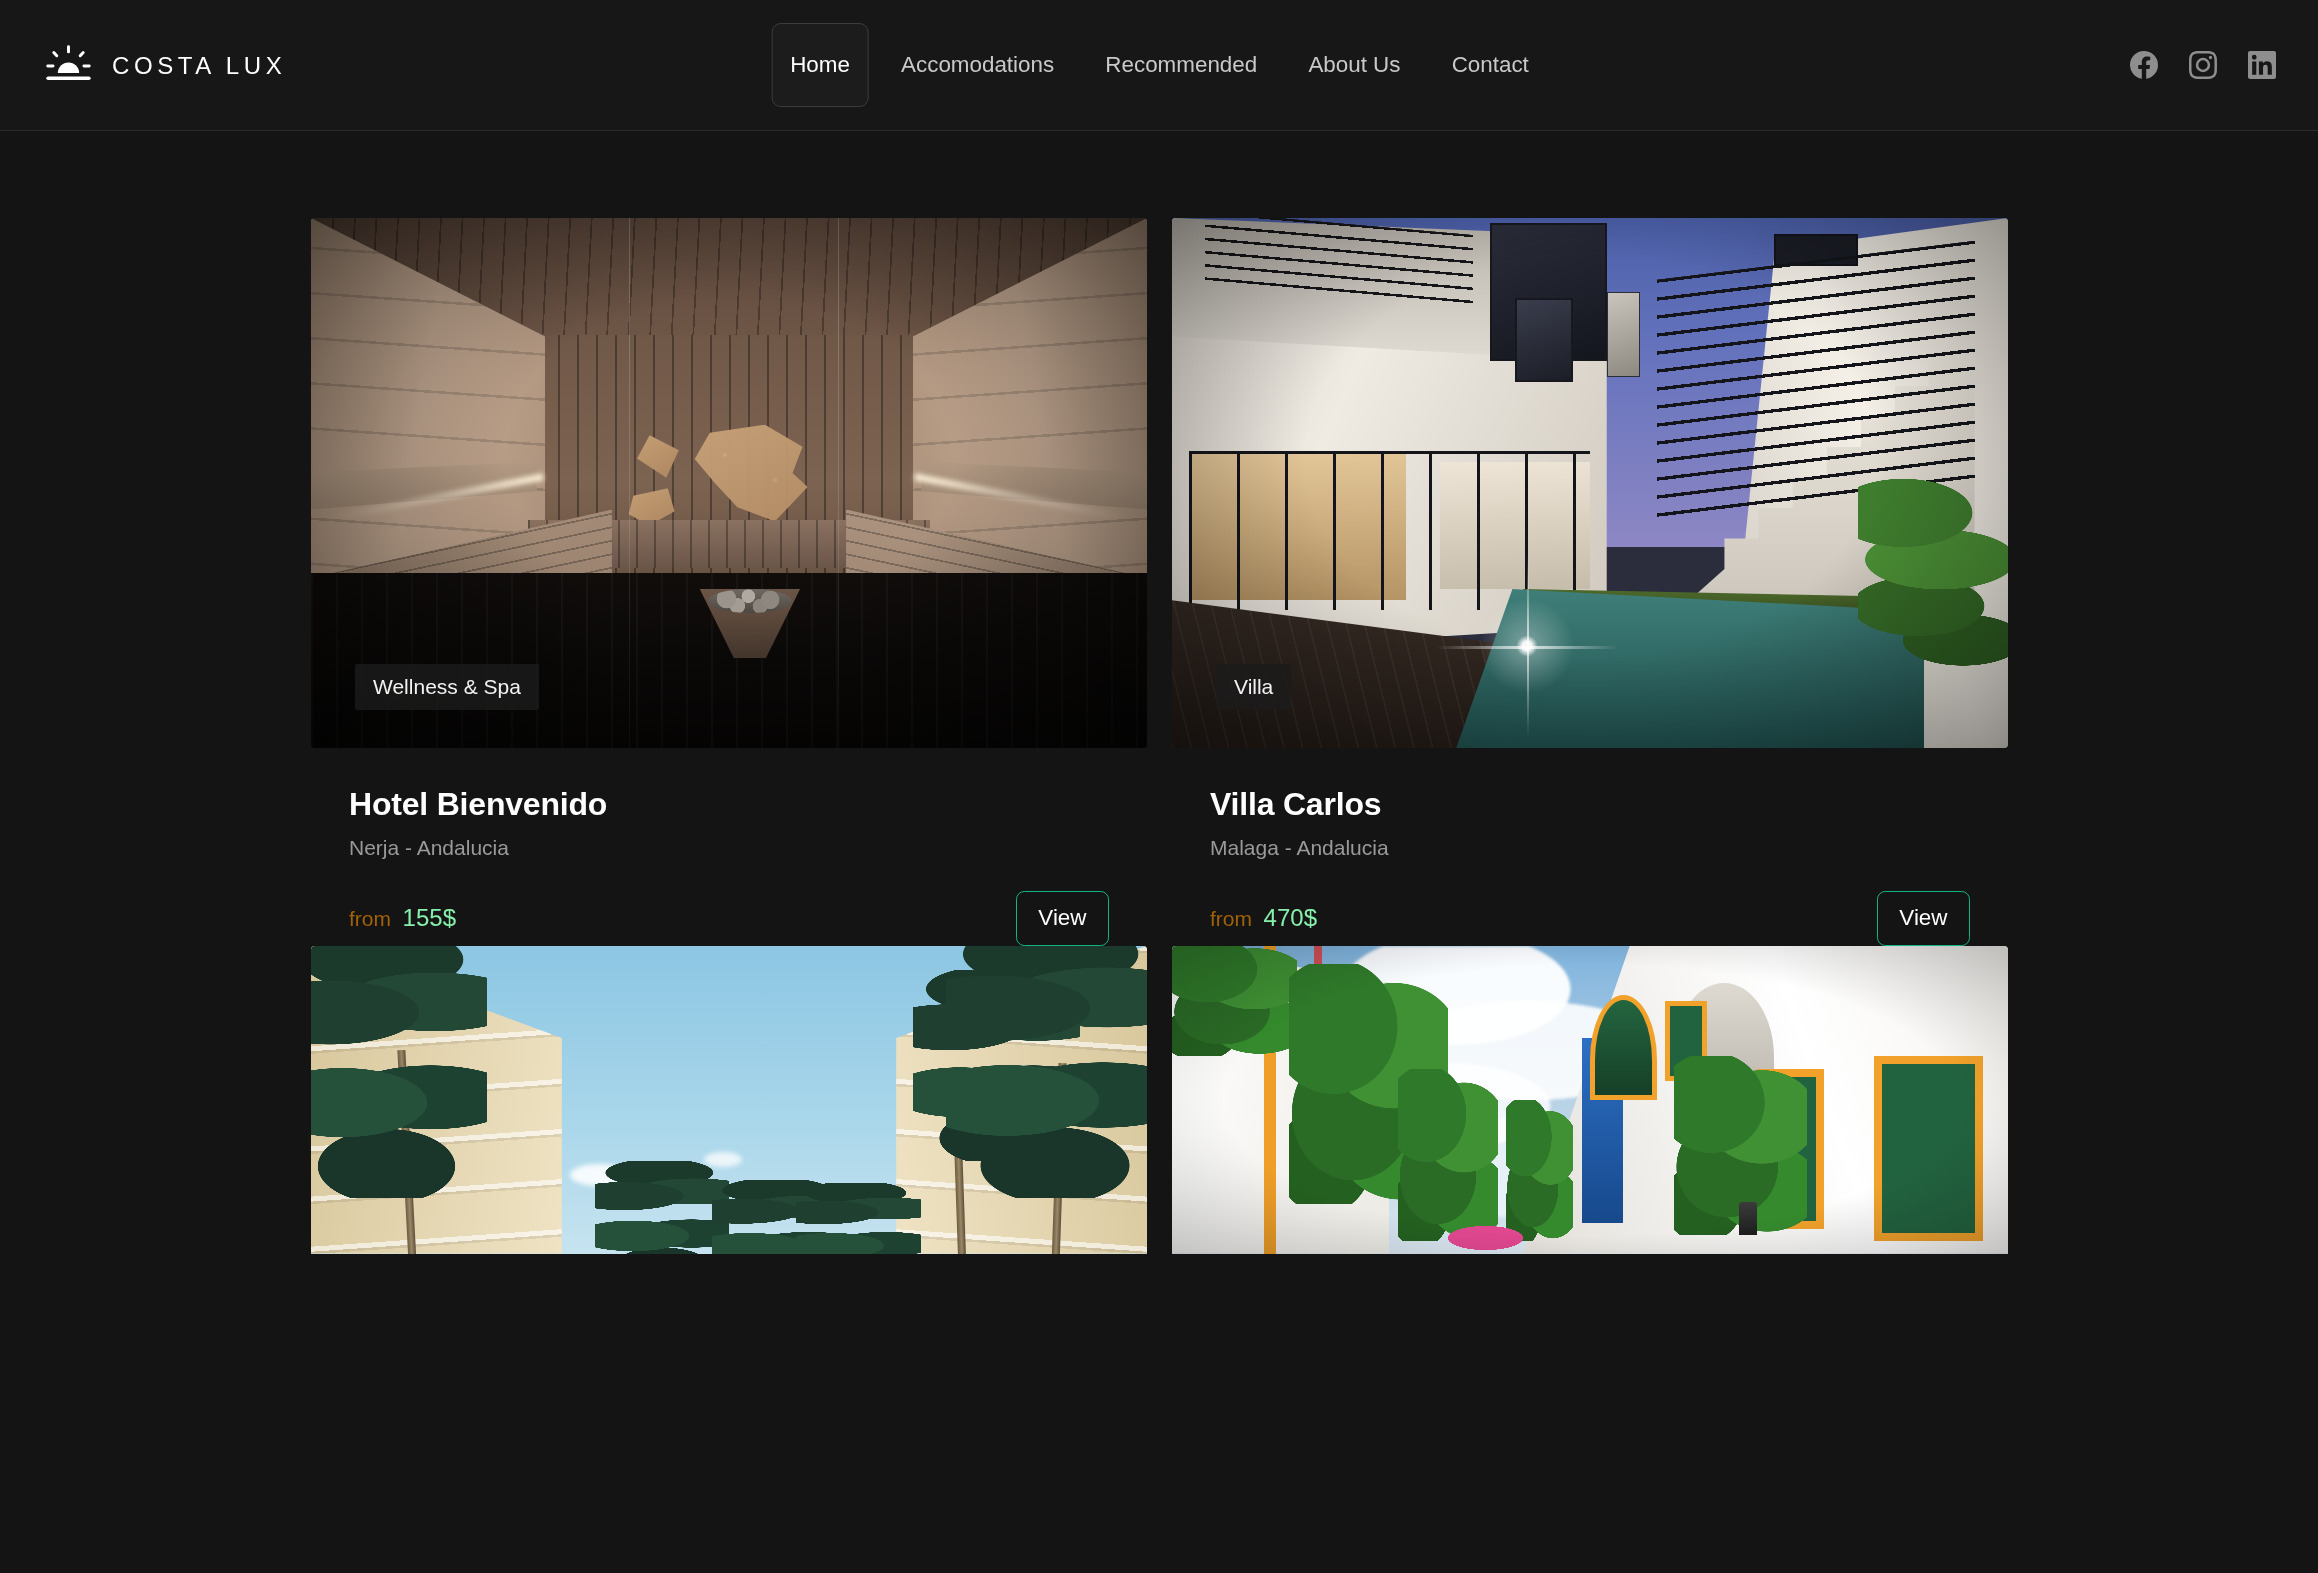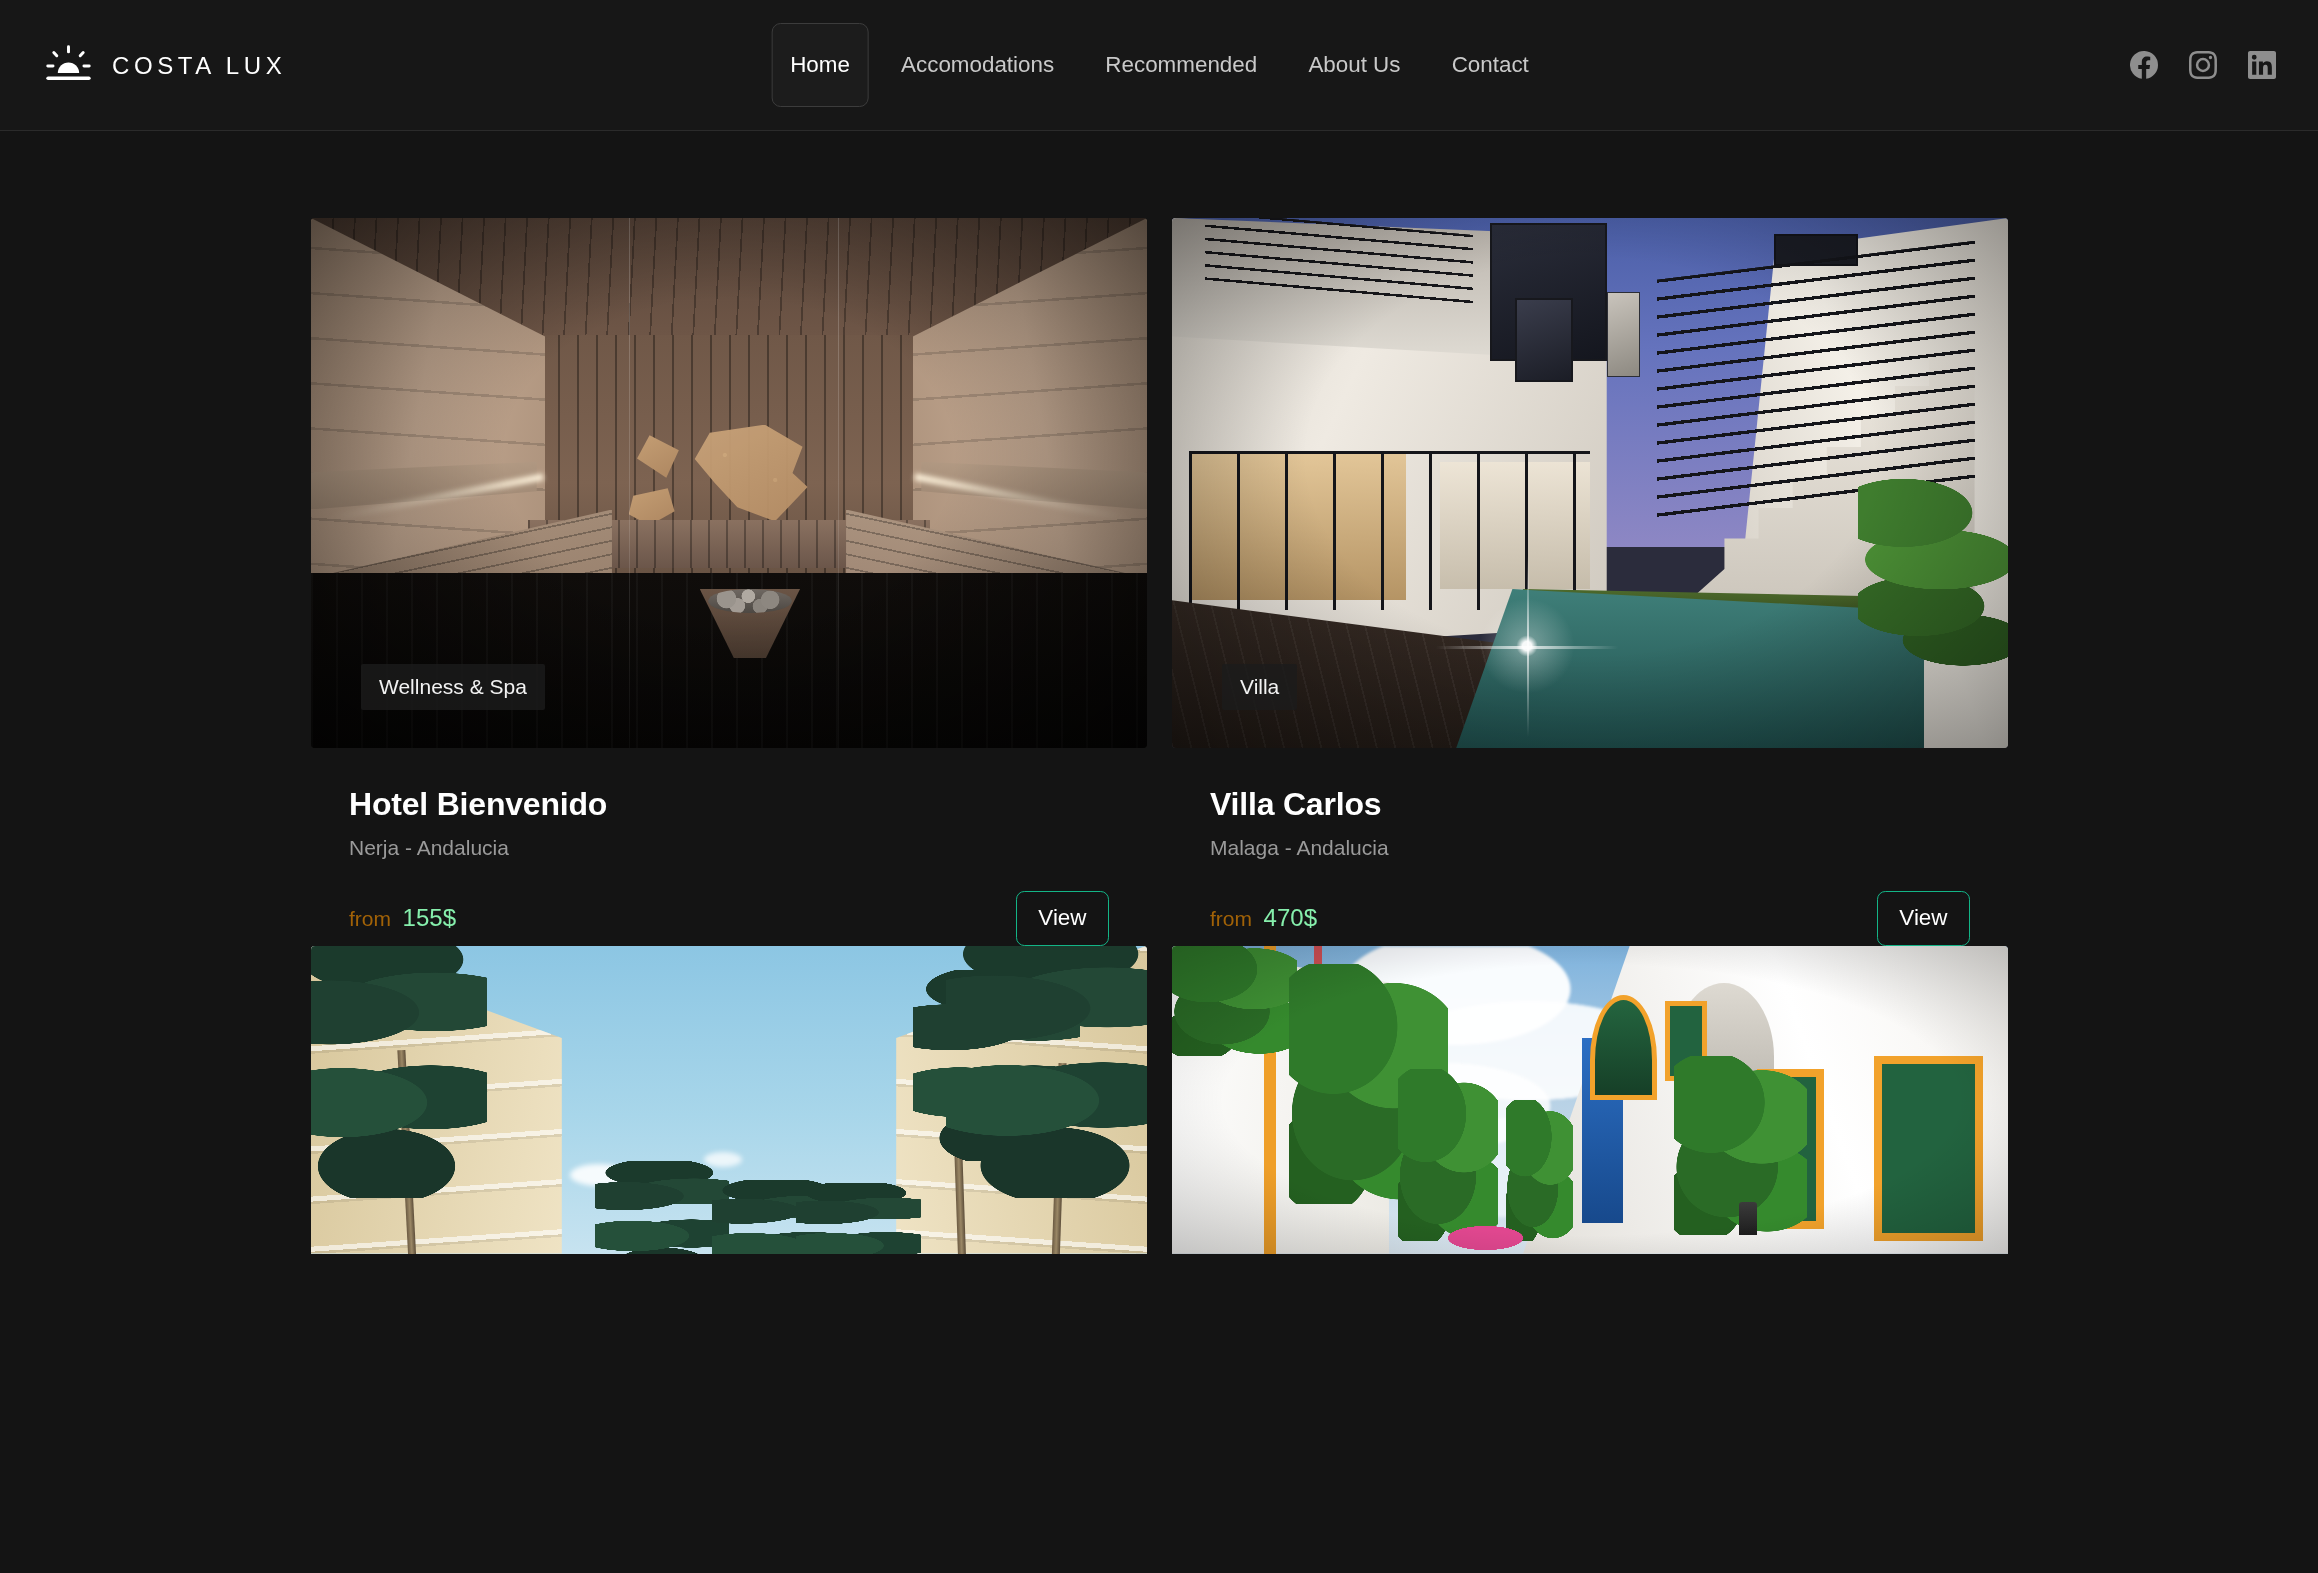--- a/index.html
+++ b/index.html
@@ -68,21 +68,21 @@
 
   .card-media{
     position:relative;
     height:530px;
     border-radius:4.1px;
     overflow:hidden;
   }
   .card-media.short{ height:308px; border-radius:4.1px 4.1px 0 0; }
 
   .badge{
-    position:absolute; left:50px; bottom:38px;
+    position:absolute; left:44px; bottom:38px;
     background:rgba(28,28,28,0.80);
     color:#f2f2f2; font-size:21px;
     padding:10.8px 18px; border-radius:2px;
     white-space:nowrap;
   }
 
   .card-body{ padding:38px 38px 0 38px; }
   .card-title{ color:#ffffff; font-size:32px; font-weight:700; letter-spacing:-0.2px; }
   .card-location{ color:#9a9a9a; font-size:21px; margin-top:13.2px; }
 

